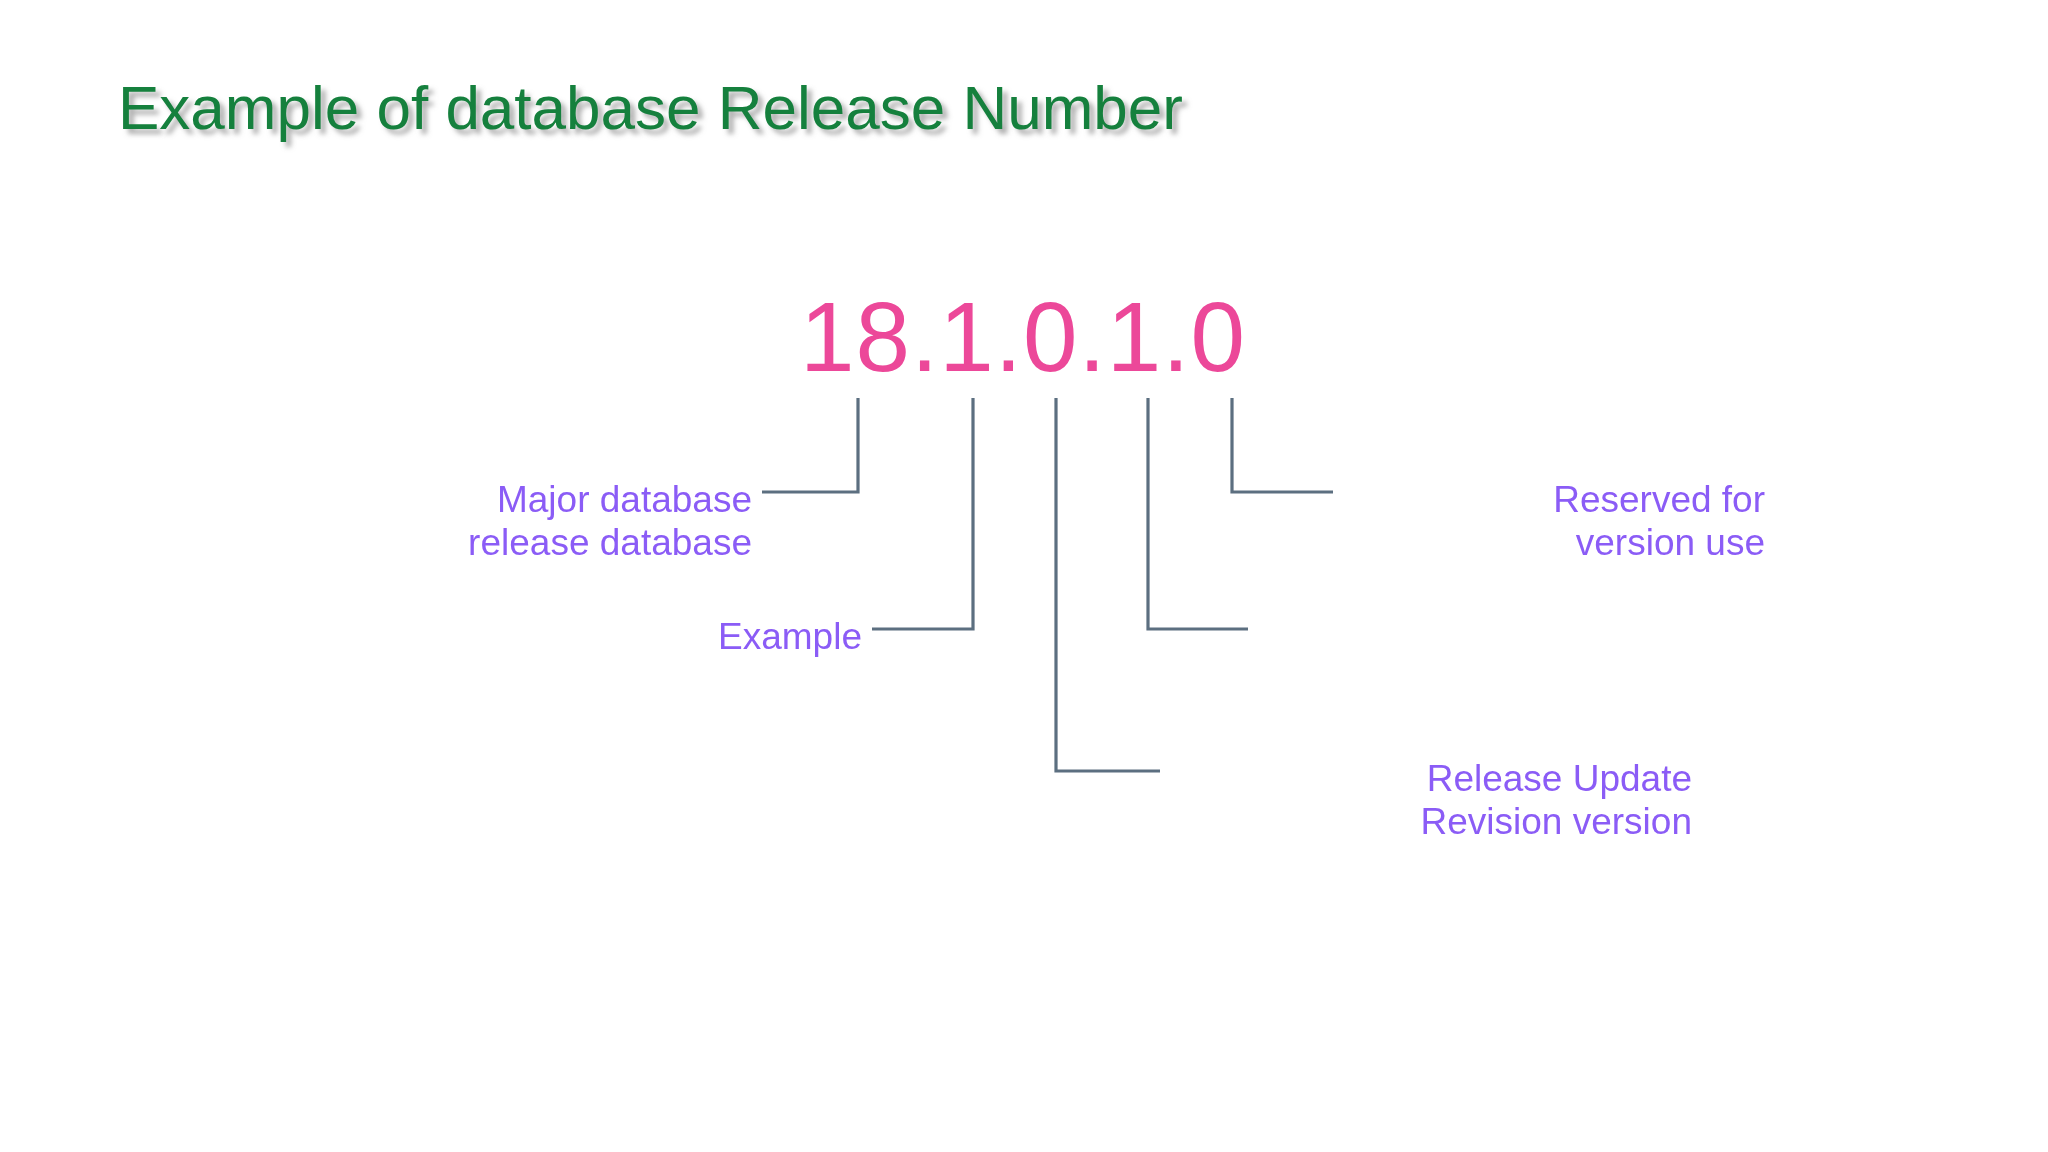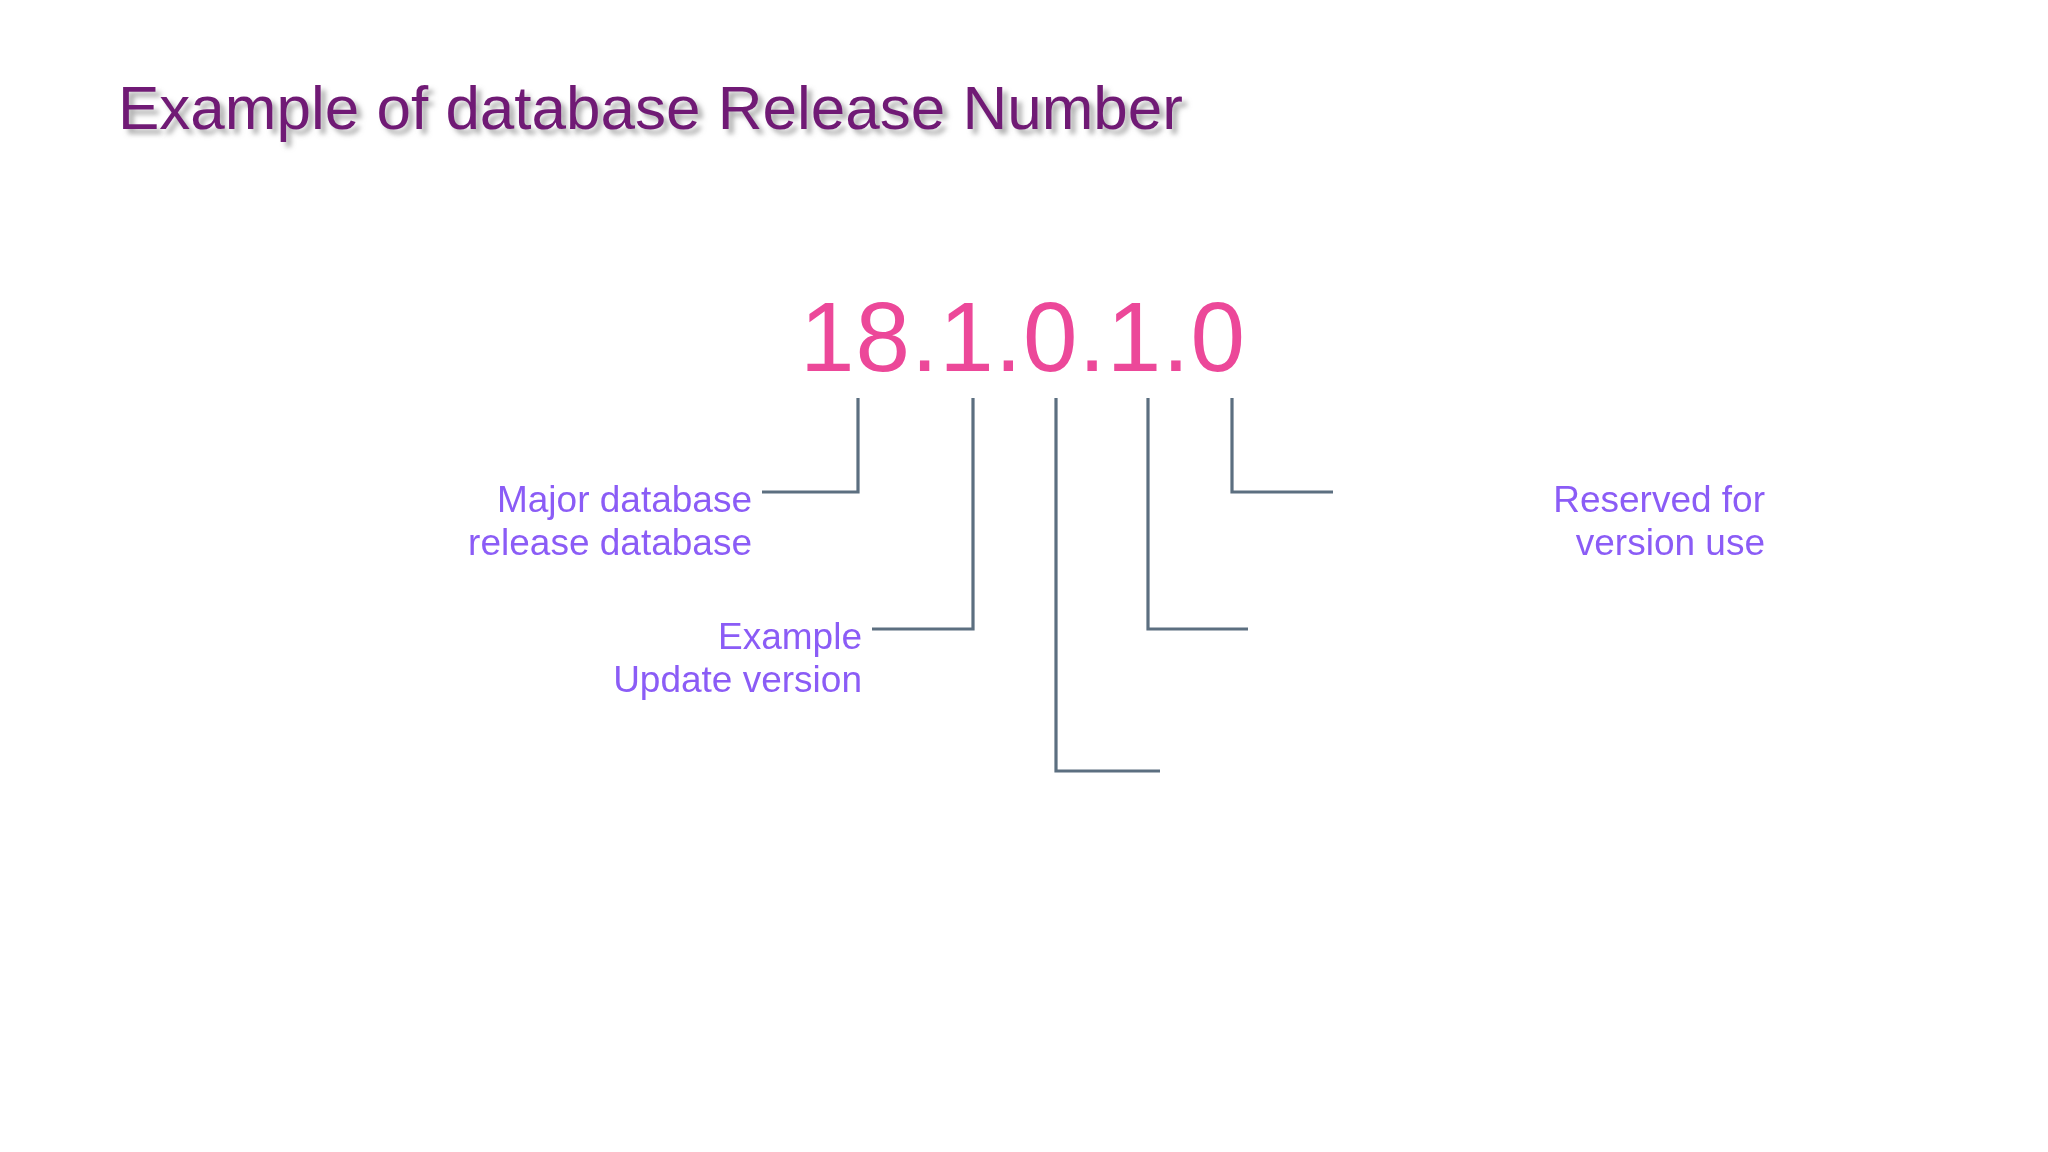--- a/index.html
+++ b/index.html
@@ -18,21 +18,21 @@
   }
 
   
   #slide-title {
     position: absolute;
     left: 118px;
     top: 75px;
     font-size: 62px;
     line-height: 1.08;
     font-weight: 400;
-    color: #701a75;
+    color: #15803d;
     white-space: nowrap;
     text-shadow: 5px 5px 5px rgba(110,110,110,0.55);
   }
 
   
   #diagram {
     position: absolute;
     left: 0;
     top: 0;
     width: 2048px;
@@ -106,23 +106,26 @@
       <polyline points="1232,398 1232,492 1333,492"></polyline>
     </svg>
 
     <div class="callout right-aligned" style="left: 260px; top: 478px; width: 492px;">
       <span class="line">Major database</span>
       <span class="line">release database</span>
     </div>
 
     <div class="callout right-aligned" style="left: 370px; top: 615px; width: 492px;">
       <span class="line">Example</span>
-      <span class="line">Update version</span>
     </div>
 
+    <div class="callout left-aligned" style="left: 1172px; top: 757px; width: 520px;">
+      <span class="line">Release Update</span>
+      <span class="line">Revision version</span>
+    </div>
 
 
     <div class="callout left-aligned" style="left: 1345px; top: 478px; width: 420px;">
       <span class="line">Reserved for</span>
       <span class="line">version use</span>
     </div>
 
   </div>
 </div>
 

